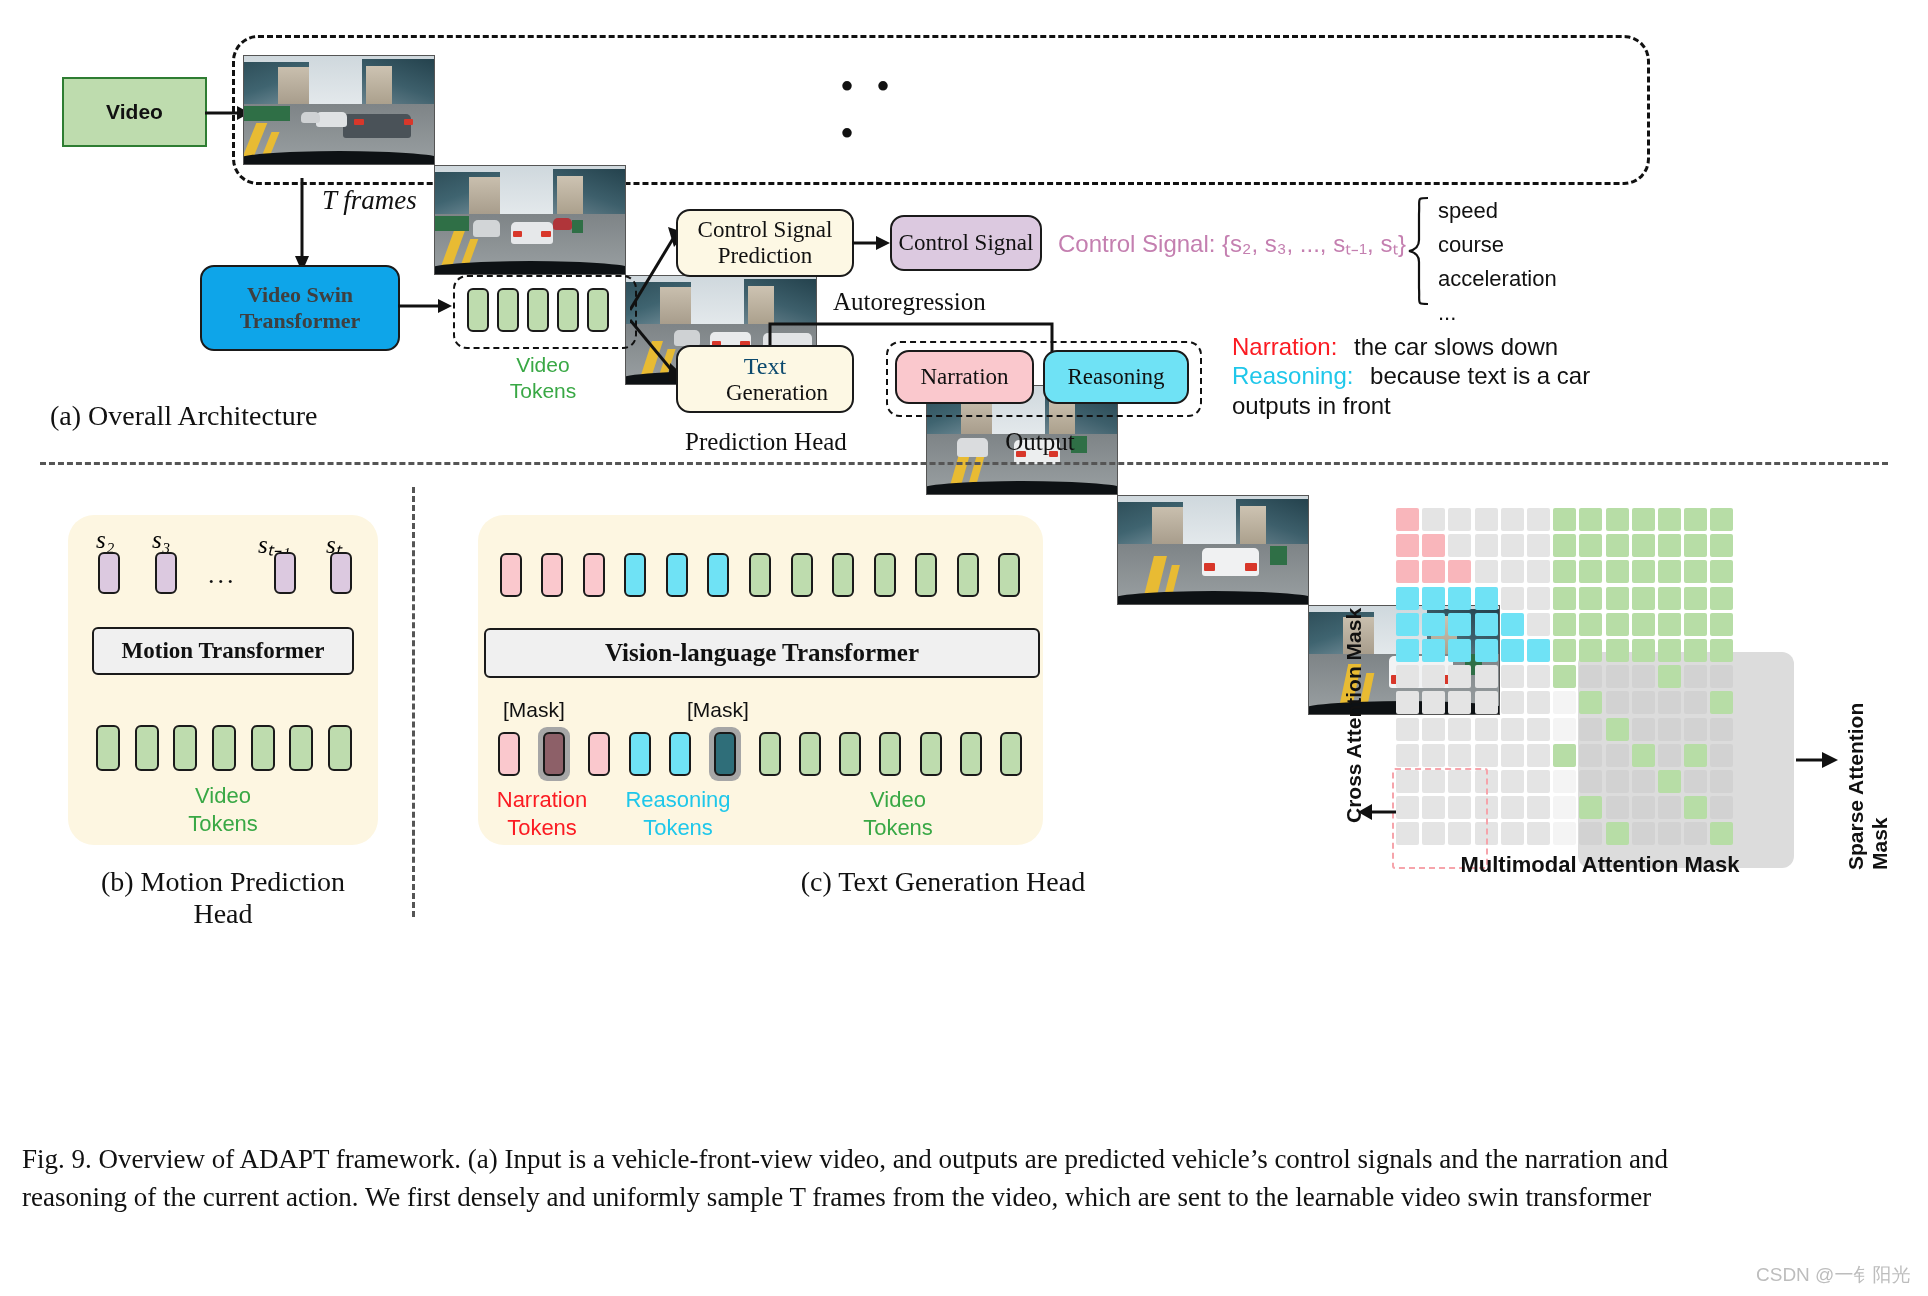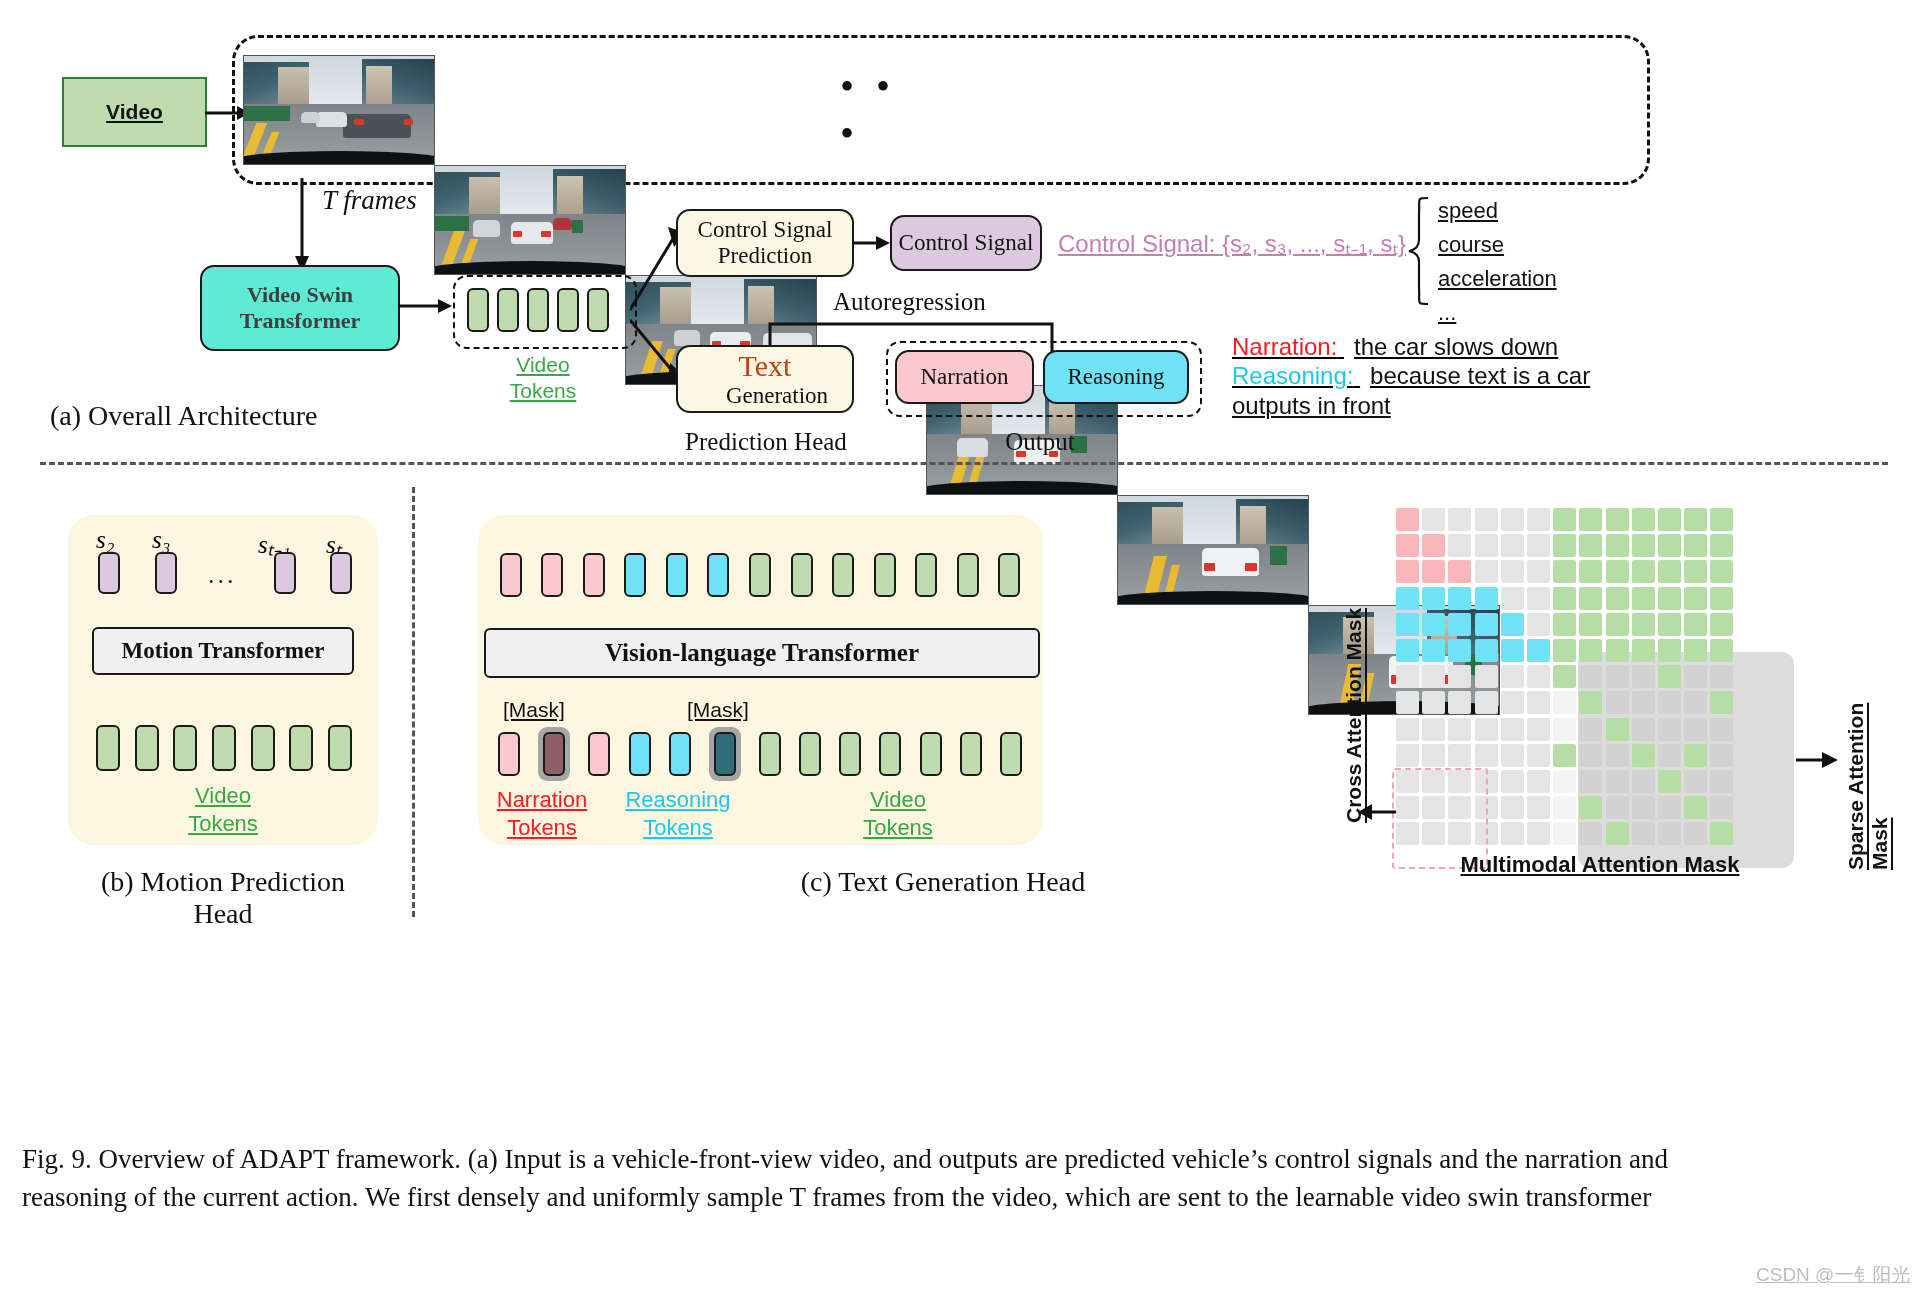--- a/index.html
+++ b/index.html
@@ -1,18 +1,18 @@
 <!DOCTYPE html>
 <html><head>
 <meta charset="utf-8">
 <style>
   html,body{margin:0;padding:0;background:#ffffff;}
   body{width:1928px;height:1296px;position:relative;font-family:"Liberation Serif",serif;overflow:hidden;}
   .abs{position:absolute;}
-  .sans{font-family:"Liberation Sans",sans-serif;text-decoration:underline;}
+  .sans{font-family:"Liberation Sans",sans-serif;}
   .serif{font-family:"Liberation Serif",serif;}
 
   
   .box{box-sizing:border-box;display:flex;align-items:center;justify-content:center;text-align:center;}
   .rbox{border:2.5px solid #1a1a1a;border-radius:14px;}
   .sqbox{border:2.5px solid #2e7d32;}
   .dashbox{border:3px dashed #111;border-radius:26px;}
   .dashbox2{border:2.5px dashed #111;border-radius:14px;}
 
   
@@ -166,21 +166,21 @@
 </div>
 
 <svg class="abs" style="left:290px;top:178px;width:30px;height:96px;">
   <line x1="12" y1="0" x2="12" y2="80" stroke="#111" stroke-width="3"></line>
   <polygon points="5,78 12,94 19,78" fill="#111"></polygon>
 </svg>
 <div class="abs serif" style="left:322px;top:185px;font-size:27px;font-style:italic;color:#111;">
   <span>T frames</span>
 </div>
 
-<div class="abs box rbox" style="left:200px;top:265px;width:200px;height:86px;background:#5eead4;flex-direction:column;">
+<div class="abs box rbox" style="left:200px;top:265px;width:200px;height:86px;background:#0ea5e9;flex-direction:column;">
   <span class="serif" style="font-weight:bold;font-size:22px;color:#3f3f3f;">Video Swin</span>
   <span class="serif" style="font-weight:bold;font-size:22px;color:#3f3f3f;">Transformer</span>
 </div>
 
 <svg class="abs" style="left:398px;top:292px;width:56px;height:30px;">
   <line x1="0" y1="14" x2="40" y2="14" stroke="#111" stroke-width="3"></line>
   <polygon points="40,7 54,14 40,21" fill="#111"></polygon>
 </svg>
 
 <div class="abs dashbox2" style="left:453px;top:275px;width:180px;height:70px;"></div>
@@ -231,21 +231,21 @@
 
 <div class="abs serif" style="left:833px;top:288px;font-size:25px;color:#111;">
   <span>Autoregression</span>
 </div>
 <svg class="abs" style="left:760px;top:318px;width:310px;height:44px;">
   <path d="M10,38 L10,6 L292,6 L292,40" fill="none" stroke="#111" stroke-width="3"></path>
   <polygon points="3,30 10,44 17,30" fill="#111"></polygon>
 </svg>
 
 <div class="abs box rbox" style="left:676px;top:345px;width:178px;height:68px;background:#fdf8e4;flex-direction:column;">
-  <span class="serif" style="font-size:30px;color:#c2410c;">Text</span>
+  <span class="serif" style="font-size:24px;color:#0c4a6e;">Text</span>
   <span class="serif" style="font-size:23px;color:#111;margin-left:24px;">Generation</span>
 </div>
 
 <div class="abs dashbox2" style="left:886px;top:341px;width:312px;height:72px;"></div>
 <div class="abs box rbox" style="left:895px;top:350px;width:139px;height:54px;background:#fac8cd;">
   <span class="serif" style="font-size:23px;color:#111;">Narration</span>
 </div>
 <div class="abs box rbox" style="left:1043px;top:350px;width:146px;height:54px;background:#6fe2f5;">
   <span class="serif" style="font-size:23px;color:#111;">Reasoning</span>
 </div>

